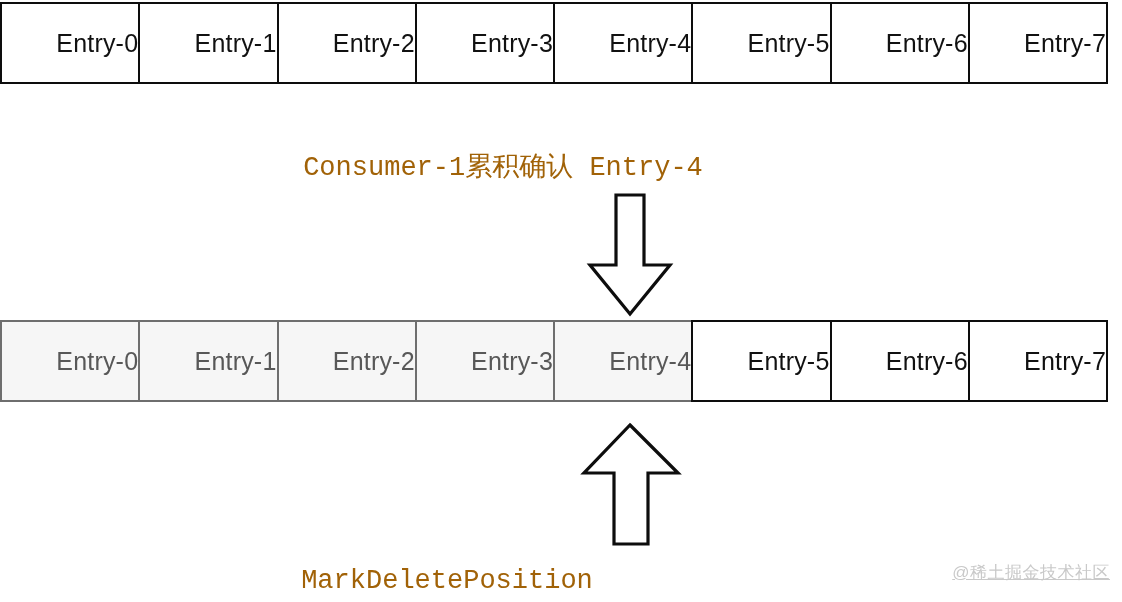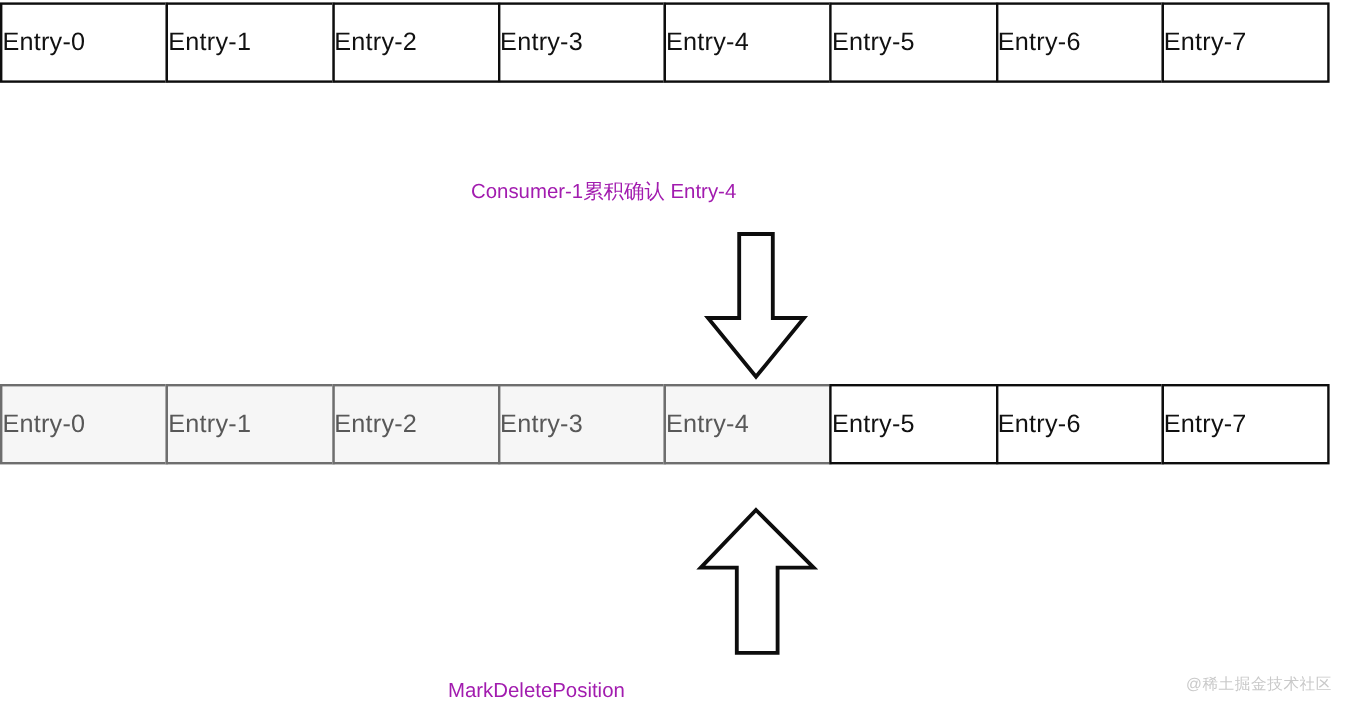--- a/index.html
+++ b/index.html
@@ -21,26 +21,26 @@
     left: 0;
     display: flex;
     width: 1122px;
   }
 
   #top-row { top: 2px; }
   #bottom-row { top: 320px; }
 
   .entry-cell {
     flex: 0 0 140.25px;
-    height: 67px;
+    height: 82px;
     box-sizing: border-box;
     display: flex;
     align-items: center;
-    justify-content: flex-start;
-    font-size: 21px;
+    justify-content: flex-end;
+    font-size: 25px;
     letter-spacing: 0.2px;
     white-space: nowrap;
   }
 
   
   .entry-cell.active {
     background: #ffffff;
     border: 2px solid #0d0d0d;
     color: #111111;
     margin-left: -2px;
@@ -55,23 +55,24 @@
     margin-left: -2px;
   }
   .entry-cell.acked:first-child { margin-left: 0; }
 
   
   .entry-cell.acked + .entry-cell.active { margin-left: -2px; }
 
   
   .diagram-label {
     position: absolute;
-    font-size: 17px;
-    color: #a21caf;
+    font-size: 27px;
+    color: #a16207;
     white-space: nowrap;
+    font-family: Liberation Mono, monospace;
   }
   #ack-label {
     top: 148px;
     left: 0;
     width: 1122px;
     text-align: center;
   }
   #ack-label .inner { padding-right: 116px; }
 
   #mdp-label {
@@ -87,24 +88,25 @@
     position: absolute;
   }
   #down-arrow { left: 586px; top: 193px; }
   #up-arrow   { left: 578px; top: 421px; }
 
   
   #watermark {
     position: absolute;
     right: 12px;
     top: 561px;
-    font-size: 13px;
+    font-size: 17px;
     color: #c9c9c9;
     letter-spacing: 0.5px;
     white-space: nowrap;
+    text-decoration: underline;
   }
 </style>
 </head>
 <body>
 
 <div class="entry-row" id="top-row">
   <div class="entry-cell active">
       <span>Entry-0</span>
     </div>
   <div class="entry-cell active">

